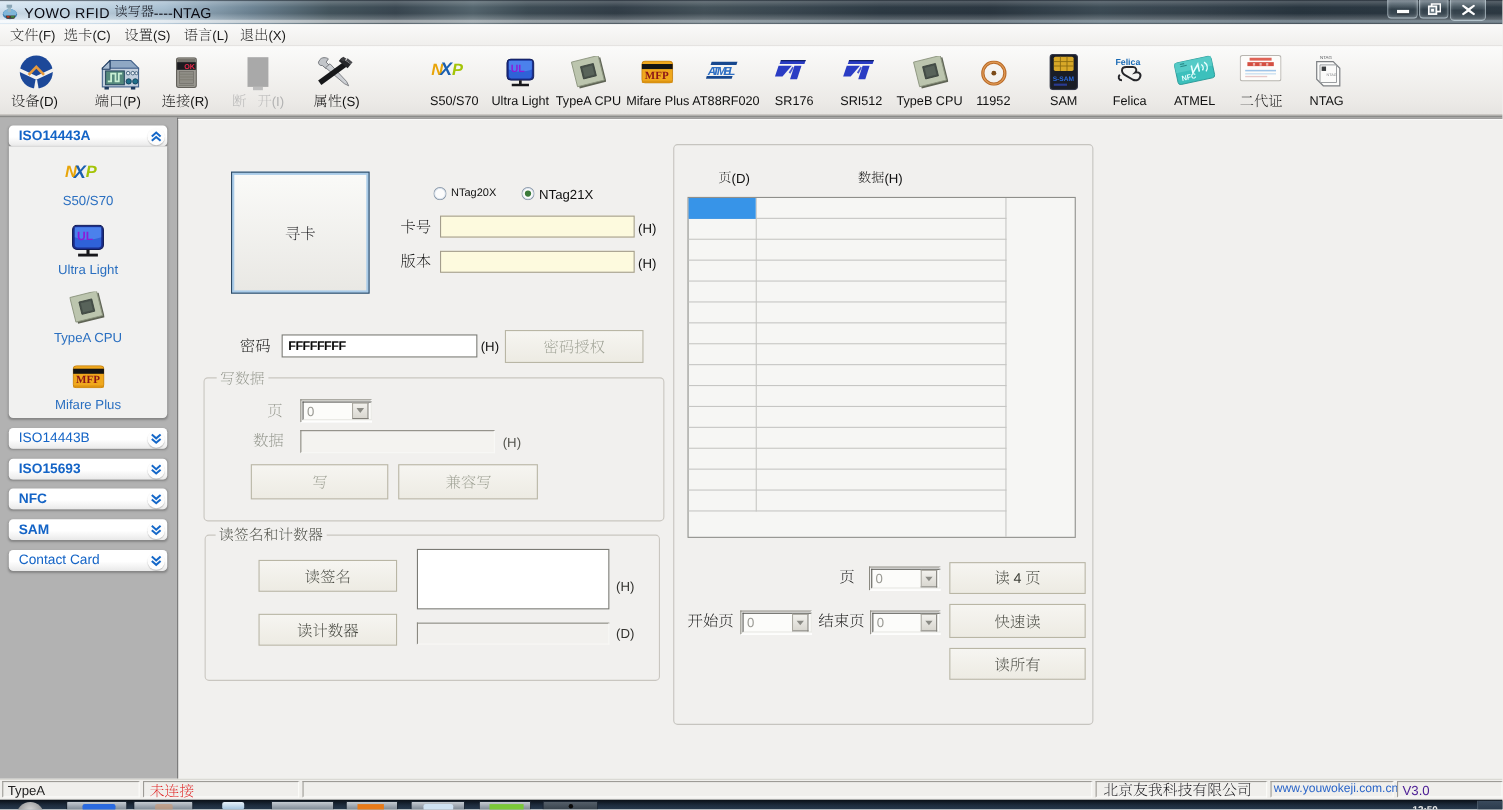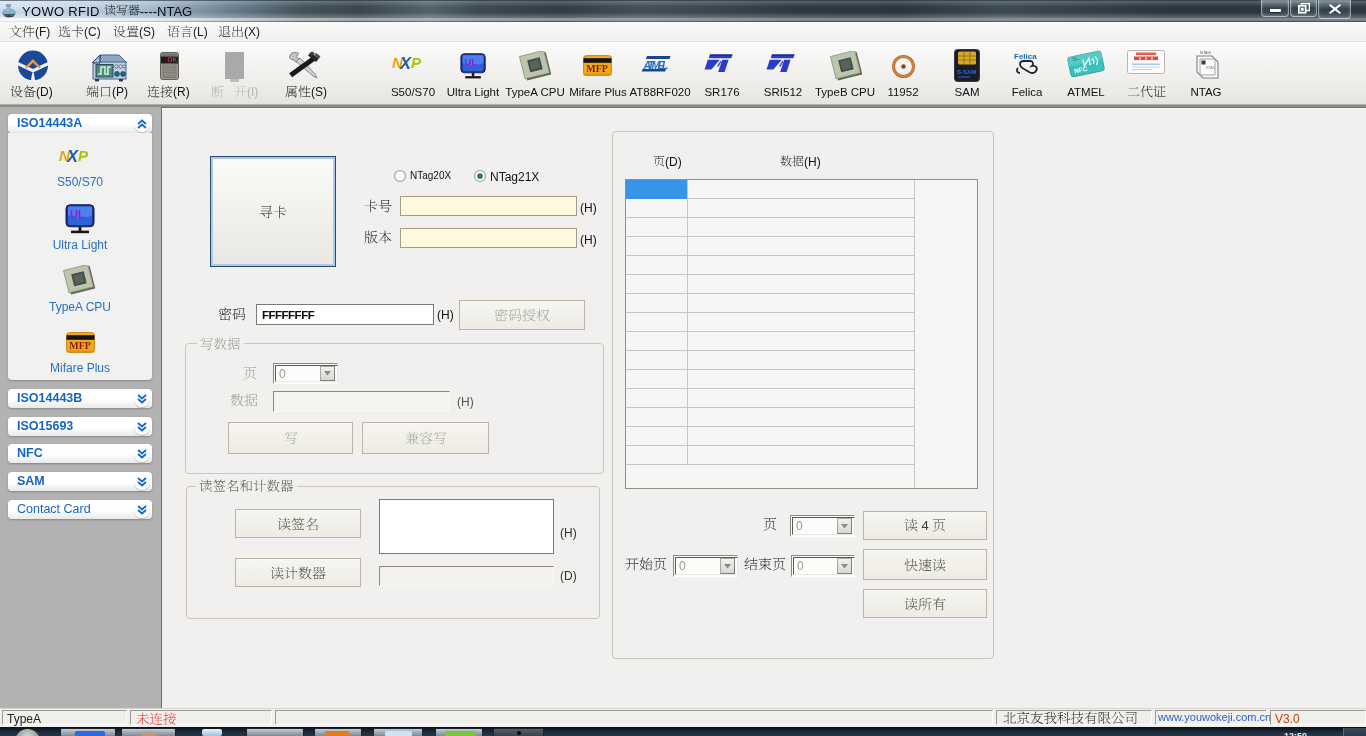--- a/index.html
+++ b/index.html
@@ -325,21 +325,21 @@
     </svg></div>
 <div class="abs" style="left:80px;top:300px;transform:translateX(-50%);font-size:12px;color:#2a6fc0">TypeA CPU</div>
 <div class="abs" style="left:66px;top:332px;transform:scale(1.0);transform-origin:0 0"><svg width="29" height="21" viewBox="0 0 29 21">
 <rect x="0.5" y="0.5" width="28" height="20" rx="3" fill="#f0a81d" stroke="#c07d10" stroke-width="0.8"></rect>
 <rect x="0.5" y="3.2" width="28" height="4.6" fill="#141414"></rect>
 <text x="3.2" y="16.5" font-family="Liberation Serif" font-size="10" font-weight="bold" fill="#8c1616">MFP</text>
 <rect x="0.5" y="18.4" width="28" height="2" fill="#d89010" opacity="0.8"></rect>
 </svg></div>
 <div class="abs" style="left:80px;top:361px;transform:translateX(-50%);font-size:12px;color:#2a6fc0">Mifare Plus</div>
 <div class="abs" style="left:8px;top:389px;width:144px;height:19px;border-radius:4px;background:linear-gradient(#ffffff,#ffffff 55%,#e9e9e9);box-shadow:0 1px 2px rgba(0,0,0,.25)">
-<div class="abs" style="left:9px;top:2px;font-size:12.5px;font-weight:bold;color:#1464c6">ISO14443B</div>
+<div class="abs" style="left:9px;top:2px;font-size:12.5px;font-weight:normal;color:#1464c6">ISO14443B</div>
 <div class="abs" style="left:126px;top:1.5px;width:16px;height:16px;border-radius:8px;background:#fdfdfd;box-shadow:0 1px 1px rgba(0,0,0,.2);display:flex;align-items:center;justify-content:center">
       <svg width="12" height="12" viewBox="0 0 12 12">
         <path d="M2 2 L6 5.5 L10 2 M2 6 L6 9.5 L10 6" fill="none" stroke="#1467c8" stroke-width="1.8"></path>
       </svg>
     </div>
   </div>
 <div class="abs" style="left:8px;top:417px;width:144px;height:19px;border-radius:4px;background:linear-gradient(#ffffff,#ffffff 55%,#e9e9e9);box-shadow:0 1px 2px rgba(0,0,0,.25)">
 <div class="abs" style="left:9px;top:2px;font-size:12.5px;font-weight:bold;color:#1464c6">ISO15693</div>
 <div class="abs" style="left:126px;top:1.5px;width:16px;height:16px;border-radius:8px;background:#fdfdfd;box-shadow:0 1px 1px rgba(0,0,0,.2);display:flex;align-items:center;justify-content:center">
       <svg width="12" height="12" viewBox="0 0 12 12">
@@ -629,21 +629,21 @@
         <path transform="translate(94.50,11.88) scale(0.013500,-0.013500)" d="M461 735 471 729V-29L429 -39L444 -21Q449 -37 445.0 -48.5Q441 -60 434.0 -67.0Q427 -74 422 -76L397 -24Q417 -14 422.0 -7.5Q427 -1 427 14V735ZM427 810 483 778H471V719Q471 719 460.0 719.0Q449 719 427 719V778ZM823 778V748H449V778ZM410 -24Q433 -16 472.5 -1.0Q512 14 561.5 34.5Q611 55 663 76L669 61Q645 48 607.0 27.5Q569 7 524.5 -17.0Q480 -41 433 -64ZM927 331Q918 322 900 331Q878 314 841.0 289.5Q804 265 761.0 240.5Q718 216 677 197L669 210Q703 233 743.0 265.0Q783 297 819.0 328.5Q855 360 875 381ZM612 417Q639 319 687.0 231.5Q735 144 804.0 77.5Q873 11 962 -24L961 -34Q947 -35 935.5 -44.0Q924 -53 919 -68Q833 -25 769.5 44.5Q706 114 662.5 206.5Q619 299 592 410ZM788 778 818 811 886 758Q881 752 869.0 747.0Q857 742 842 739V378Q842 375 835.5 370.5Q829 366 820.5 362.5Q812 359 804 359H798V778ZM820 602V572H446V602ZM818 423V393H444V423ZM350 779V749H113V779ZM91 806 147 779H135V-54Q135 -56 130.5 -60.5Q126 -65 117.5 -68.5Q109 -72 98 -72H91V779ZM297 779 334 814 400 747Q394 742 383.0 740.0Q372 738 355 737Q343 714 326.5 682.0Q310 650 291.0 615.0Q272 580 254.0 548.5Q236 517 221 494Q276 453 308.0 412.5Q340 372 354.5 333.0Q369 294 369 255Q370 185 340.5 153.0Q311 121 238 116Q238 125 236.5 132.0Q235 139 232.5 144.0Q230 149 226 152Q219 157 203.5 160.0Q188 163 168 165V182Q188 182 216.0 182.0Q244 182 259 182Q268 182 273.5 183.0Q279 184 286 188Q301 196 309.0 213.5Q317 231 317 263Q317 319 289.5 375.5Q262 432 197 491Q209 517 223.5 554.0Q238 591 254.0 632.0Q270 673 284.0 711.5Q298 750 308 779Z"></path>
         <path transform="translate(108.00,11.88) scale(0.013500,-0.013500)" d="M181 9Q223 10 289.0 14.5Q355 19 437.0 25.0Q519 31 612.0 39.0Q705 47 801 56L803 36Q694 21 538.5 2.0Q383 -17 199 -34ZM541 455Q537 445 521.5 440.0Q506 435 483 444L508 454Q486 406 451.5 346.0Q417 286 375.0 222.0Q333 158 288.5 97.5Q244 37 200 -11L196 -3H221Q218 -25 210.5 -36.0Q203 -47 195 -51L161 9Q161 9 165.0 10.0Q169 11 174.0 12.5Q179 14 184.0 16.0Q189 18 192 21Q220 55 251.0 101.0Q282 147 313.0 199.0Q344 251 372.0 304.0Q400 357 423.0 405.5Q446 454 461 492ZM675 800Q670 790 661.5 778.0Q653 766 643 753L639 782Q666 707 712.0 633.0Q758 559 824.0 497.5Q890 436 975 400L972 389Q958 388 946.5 380.5Q935 373 928 361Q846 408 783.5 473.5Q721 539 676.5 623.5Q632 708 602 812L612 818ZM431 777Q427 769 417.5 764.0Q408 759 391 762Q347 674 292.0 593.5Q237 513 176.0 446.0Q115 379 53 330L38 342Q94 394 152.0 468.0Q210 542 263.0 630.0Q316 718 356 811ZM614 283Q687 227 735.0 176.5Q783 126 810.5 83.5Q838 41 848.5 9.0Q859 -23 857.0 -42.5Q855 -62 843.5 -67.0Q832 -72 816 -60Q807 -22 783.5 22.5Q760 67 728.5 113.0Q697 159 663.0 200.5Q629 242 599 275Z"></path>
         <path transform="translate(121.50,11.88) scale(0.013500,-0.013500)" d="M69 608H615L656 657Q656 657 663.5 651.0Q671 645 683.0 636.0Q695 627 708.0 616.0Q721 605 732 594Q728 578 705 578H77ZM823 779H813L838 814L911 760Q906 754 894.0 748.0Q882 742 867 740V12Q867 -9 861.0 -26.0Q855 -43 833.0 -55.0Q811 -67 764 -72Q762 -61 756.0 -52.0Q750 -43 738 -37Q723 -30 696.5 -24.5Q670 -19 628 -14V2Q628 2 642.0 1.0Q656 0 677.5 -1.5Q699 -3 722.0 -5.0Q745 -7 764.0 -8.0Q783 -9 791 -9Q810 -9 816.5 -2.5Q823 4 823 18ZM93 779H862V750H102ZM175 443V468L224 443H571V414H219V47Q219 45 214.0 41.0Q209 37 201.0 34.5Q193 32 183 32H175ZM543 443H533L563 476L631 424Q626 418 614.0 412.5Q602 407 587 404V85Q587 82 580.5 77.5Q574 73 565.5 69.5Q557 66 549 66H543ZM192 178H575V149H192Z"></path>
       </svg>
     </div>
   </div>
 <div class="abs" style="left:1155px;top:710px;width:112px;height:15px;border:1px solid;border-color:#9d9b96 #fcfcfa #fcfcfa #9d9b96;background:#f0efec">
     <span style="position:absolute;left:2px;top:0;font-size:11px;color:#2964c8;white-space:nowrap">www.youwokeji.com.cn</span>
   </div>
 <div class="abs" style="left:1270px;top:710px;width:96px;height:15px;border:1px solid;border-color:#9d9b96 #fcfcfa #fcfcfa #9d9b96;background:#f0efec">
-    <span style="position:absolute;left:4px;top:1px;font-size:12px;color:#c2410c">V3.0</span>
+    <span style="position:absolute;left:4px;top:1px;font-size:12px;color:#4c1d95">V3.0</span>
   </div>
 <div class="abs" style="left:0;top:727px;width:1366px;height:9px;background:
 radial-gradient(60px 12px at 700px 736px, rgba(120,150,180,.25), transparent),
 radial-gradient(80px 12px at 900px 736px, rgba(110,140,170,.18), transparent),
 linear-gradient(#0a0f16,#1d2b3c 55%,#27394d)"></div>
 <div class="abs" style="left:15px;top:729px;width:25px;height:25px;border-radius:50%;background:radial-gradient(circle at 50% 30%,#d5d5d5,#8f8f8f 60%,#4a4a4a)"></div>
 <div class="abs" style="left:60px;top:728px;width:56px;height:8px;border-radius:2px 2px 0 0;border:1px solid #1a2430;border-bottom:none;background:linear-gradient(#c6ccd2,#9aa3ad 60%,#7f8a95)">
     <div class="abs" style="left:14px;top:2px;width:30px;height:6px;border-radius:2px;background:#2a6ae0"></div>
   </div>
 <div class="abs" style="left:121px;top:728px;width:55px;height:8px;border-radius:2px 2px 0 0;border:1px solid #1a2430;border-bottom:none;background:linear-gradient(#c6ccd2,#9aa3ad 60%,#7f8a95)">

